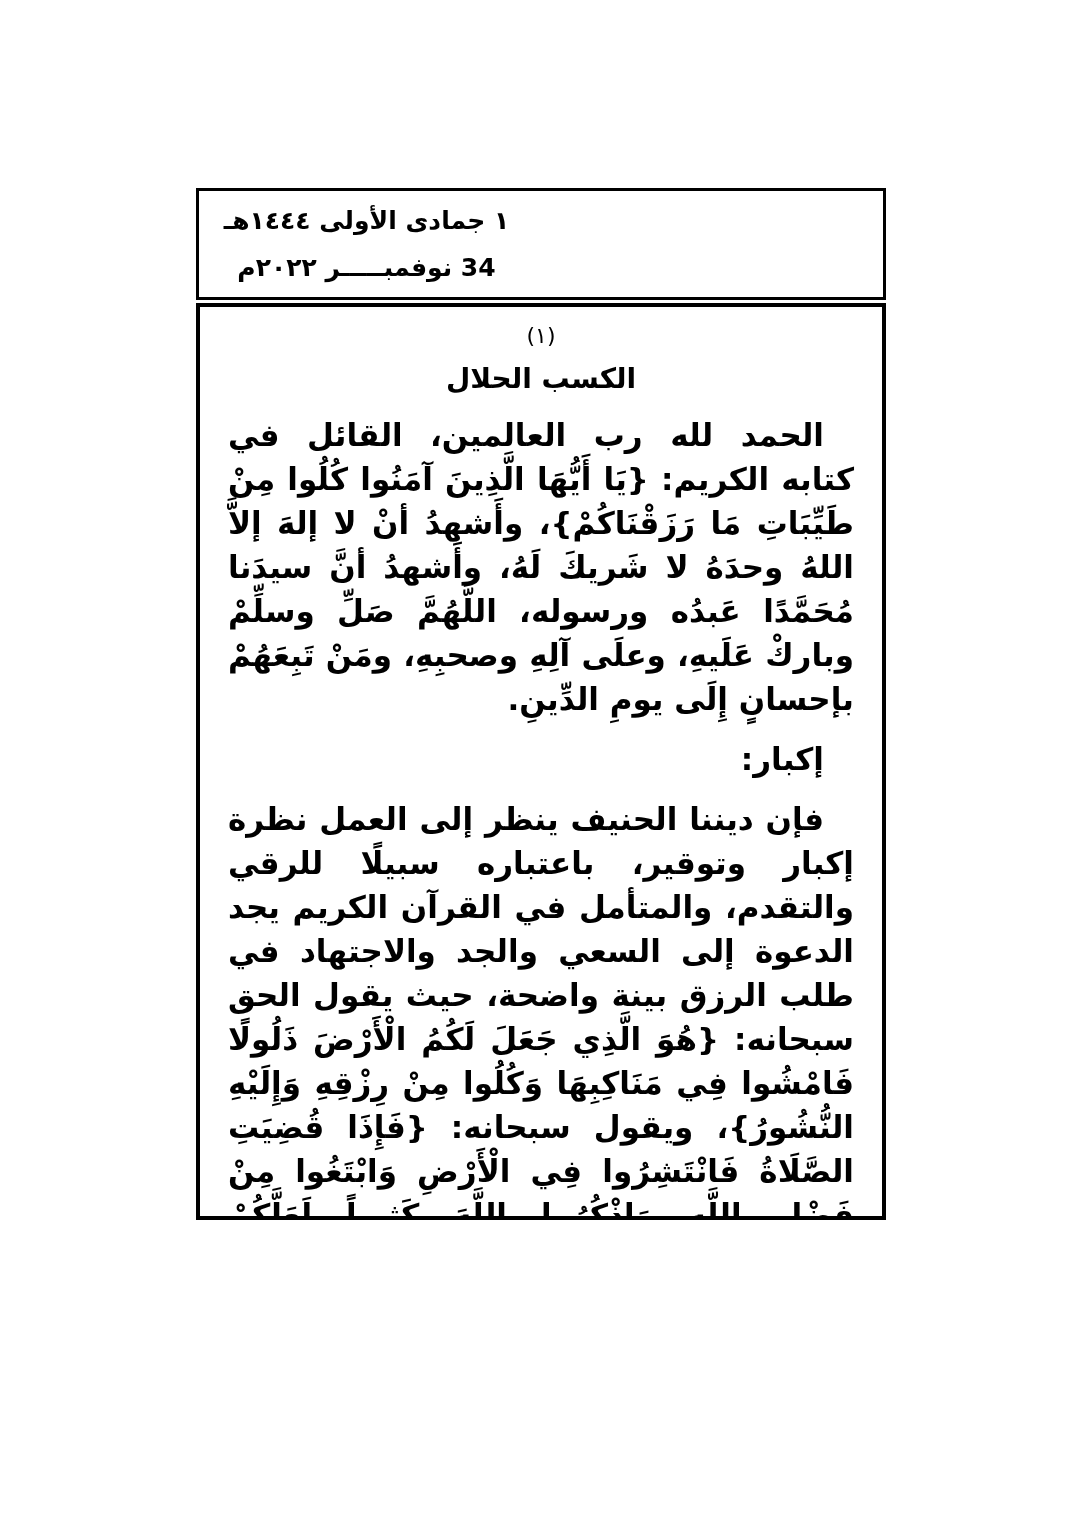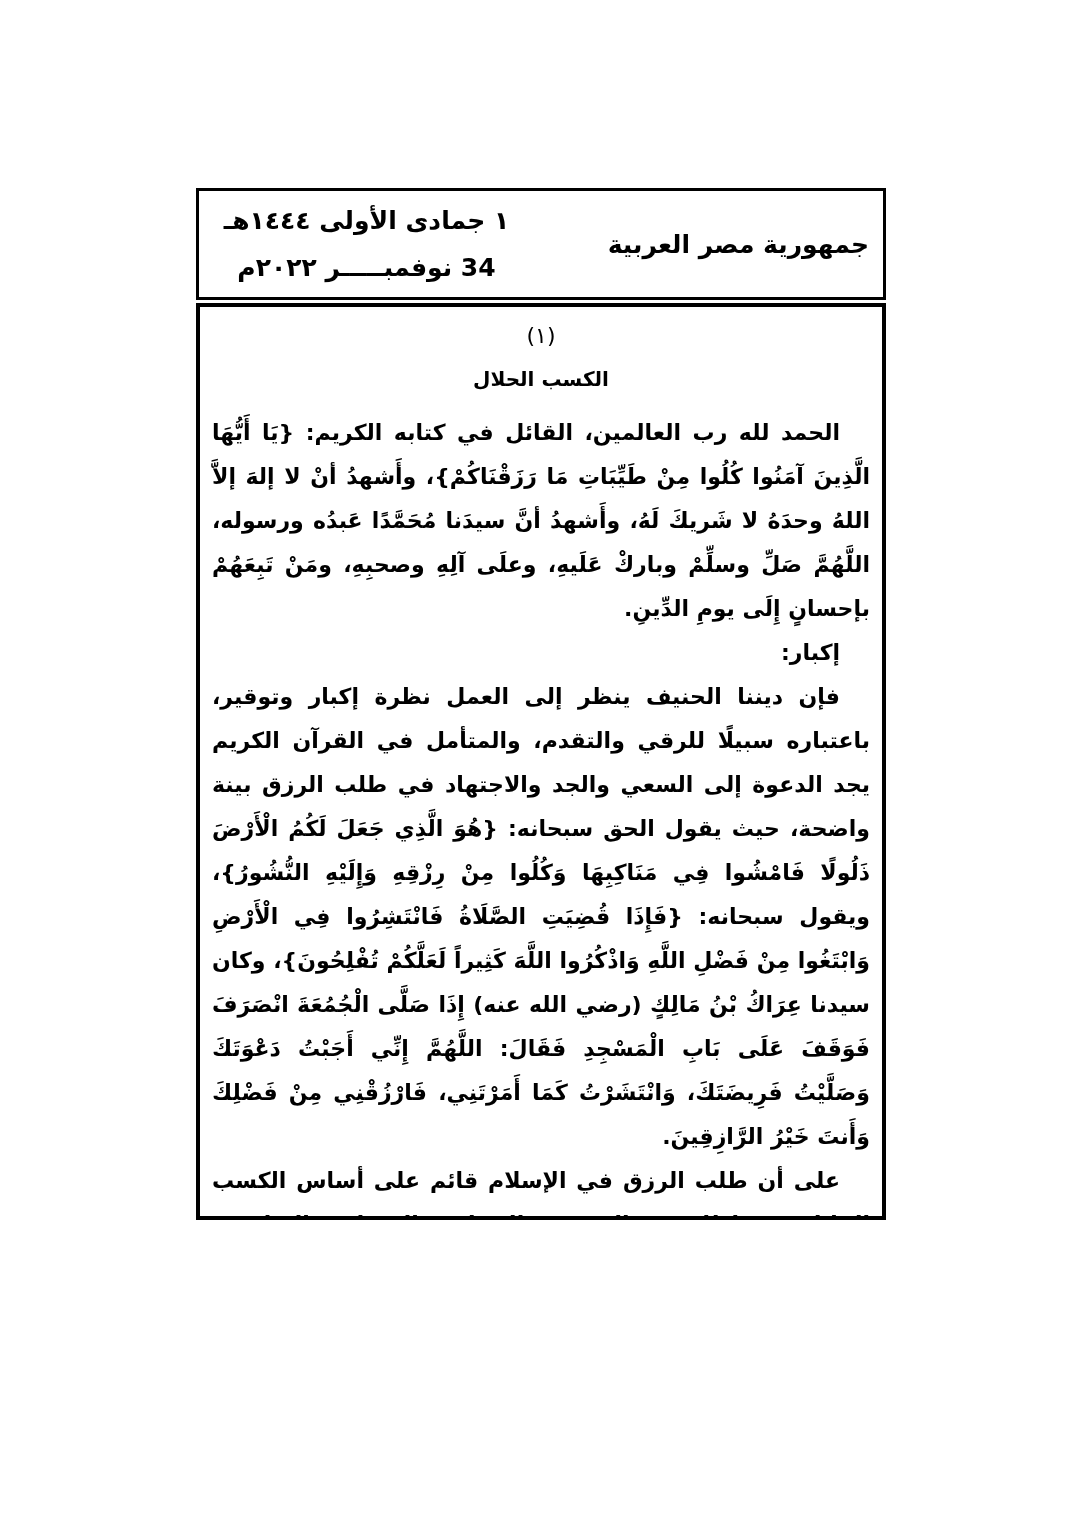--- a/index.html
+++ b/index.html
@@ -62,42 +62,41 @@
   }
   .page-number {
     text-align: center;
     font-size: 22px;
     font-weight: normal;
     line-height: 30px;
     margin-top: 6px;
   }
   .doc-title {
     text-align: center;
-    font-size: 20px;
+    font-size: 28px;
     font-weight: bold;
     margin: 10px 0 14px 0;
     line-height: 36px;
   }
   .body-text p {
-    margin: 0;
-    font-size: 22px;
+    margin: 16px;
+    font-size: 31px;
     font-weight: bold;
     line-height: 44px;
     text-align: justify;
     text-indent: 30px;
   }
 </style>
 </head>
 <body>
 
 <div class="page">
 
   <div class="header-box">
     <div class="header-col-org">
-      <div>جمهورية مصر العربية</div>
     </div>
     <div class="header-col-date">
       <div>١ جمادى الأولى ١٤٤٤هـ</div>
       <div>34 نوفمبـــــر ٢٠٢٢م</div>
     </div>
   </div>
 
   <div class="main-box">
     <div class="page-number">(١)</div>
     <div class="doc-title">الكسب الحلال</div>

